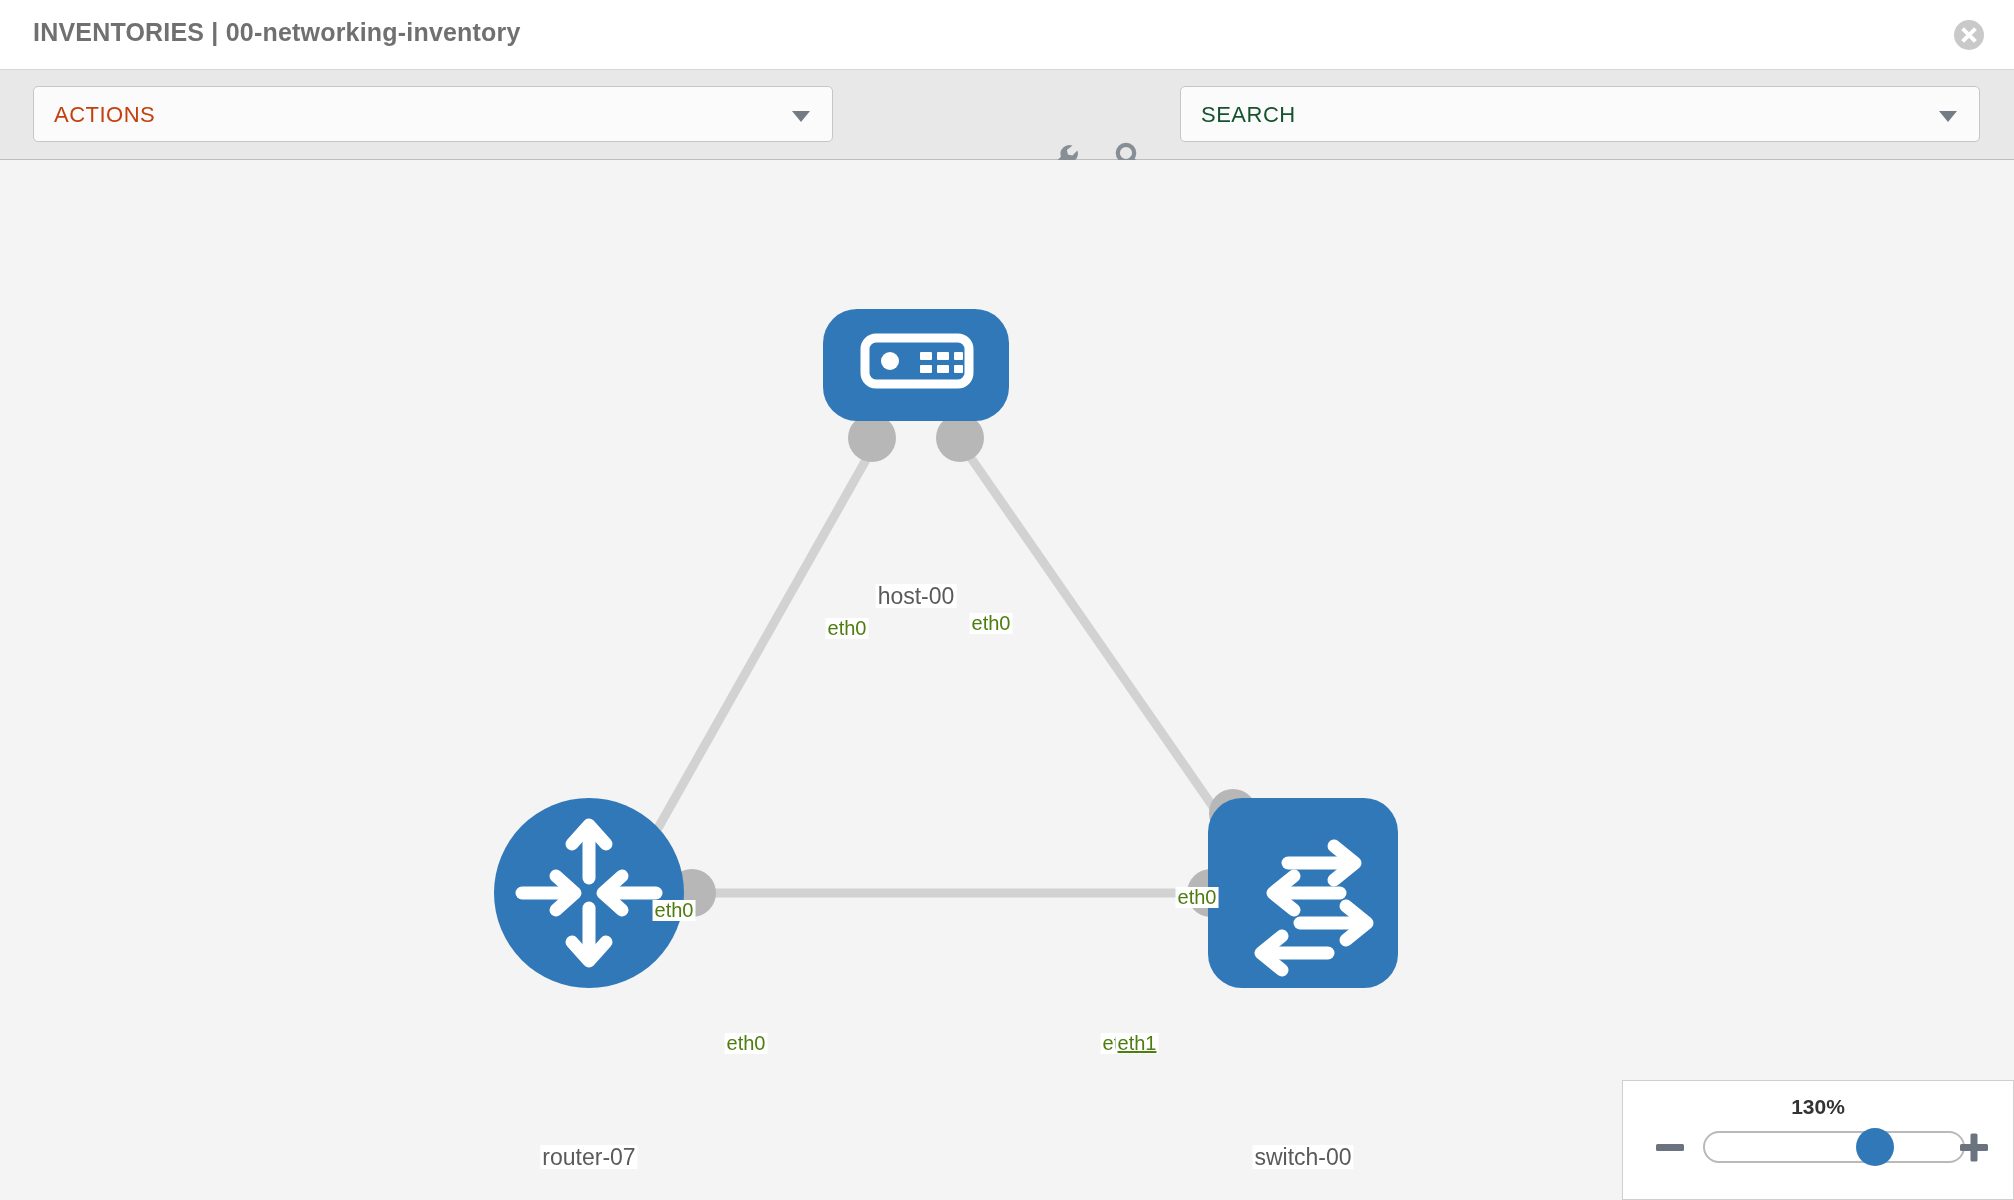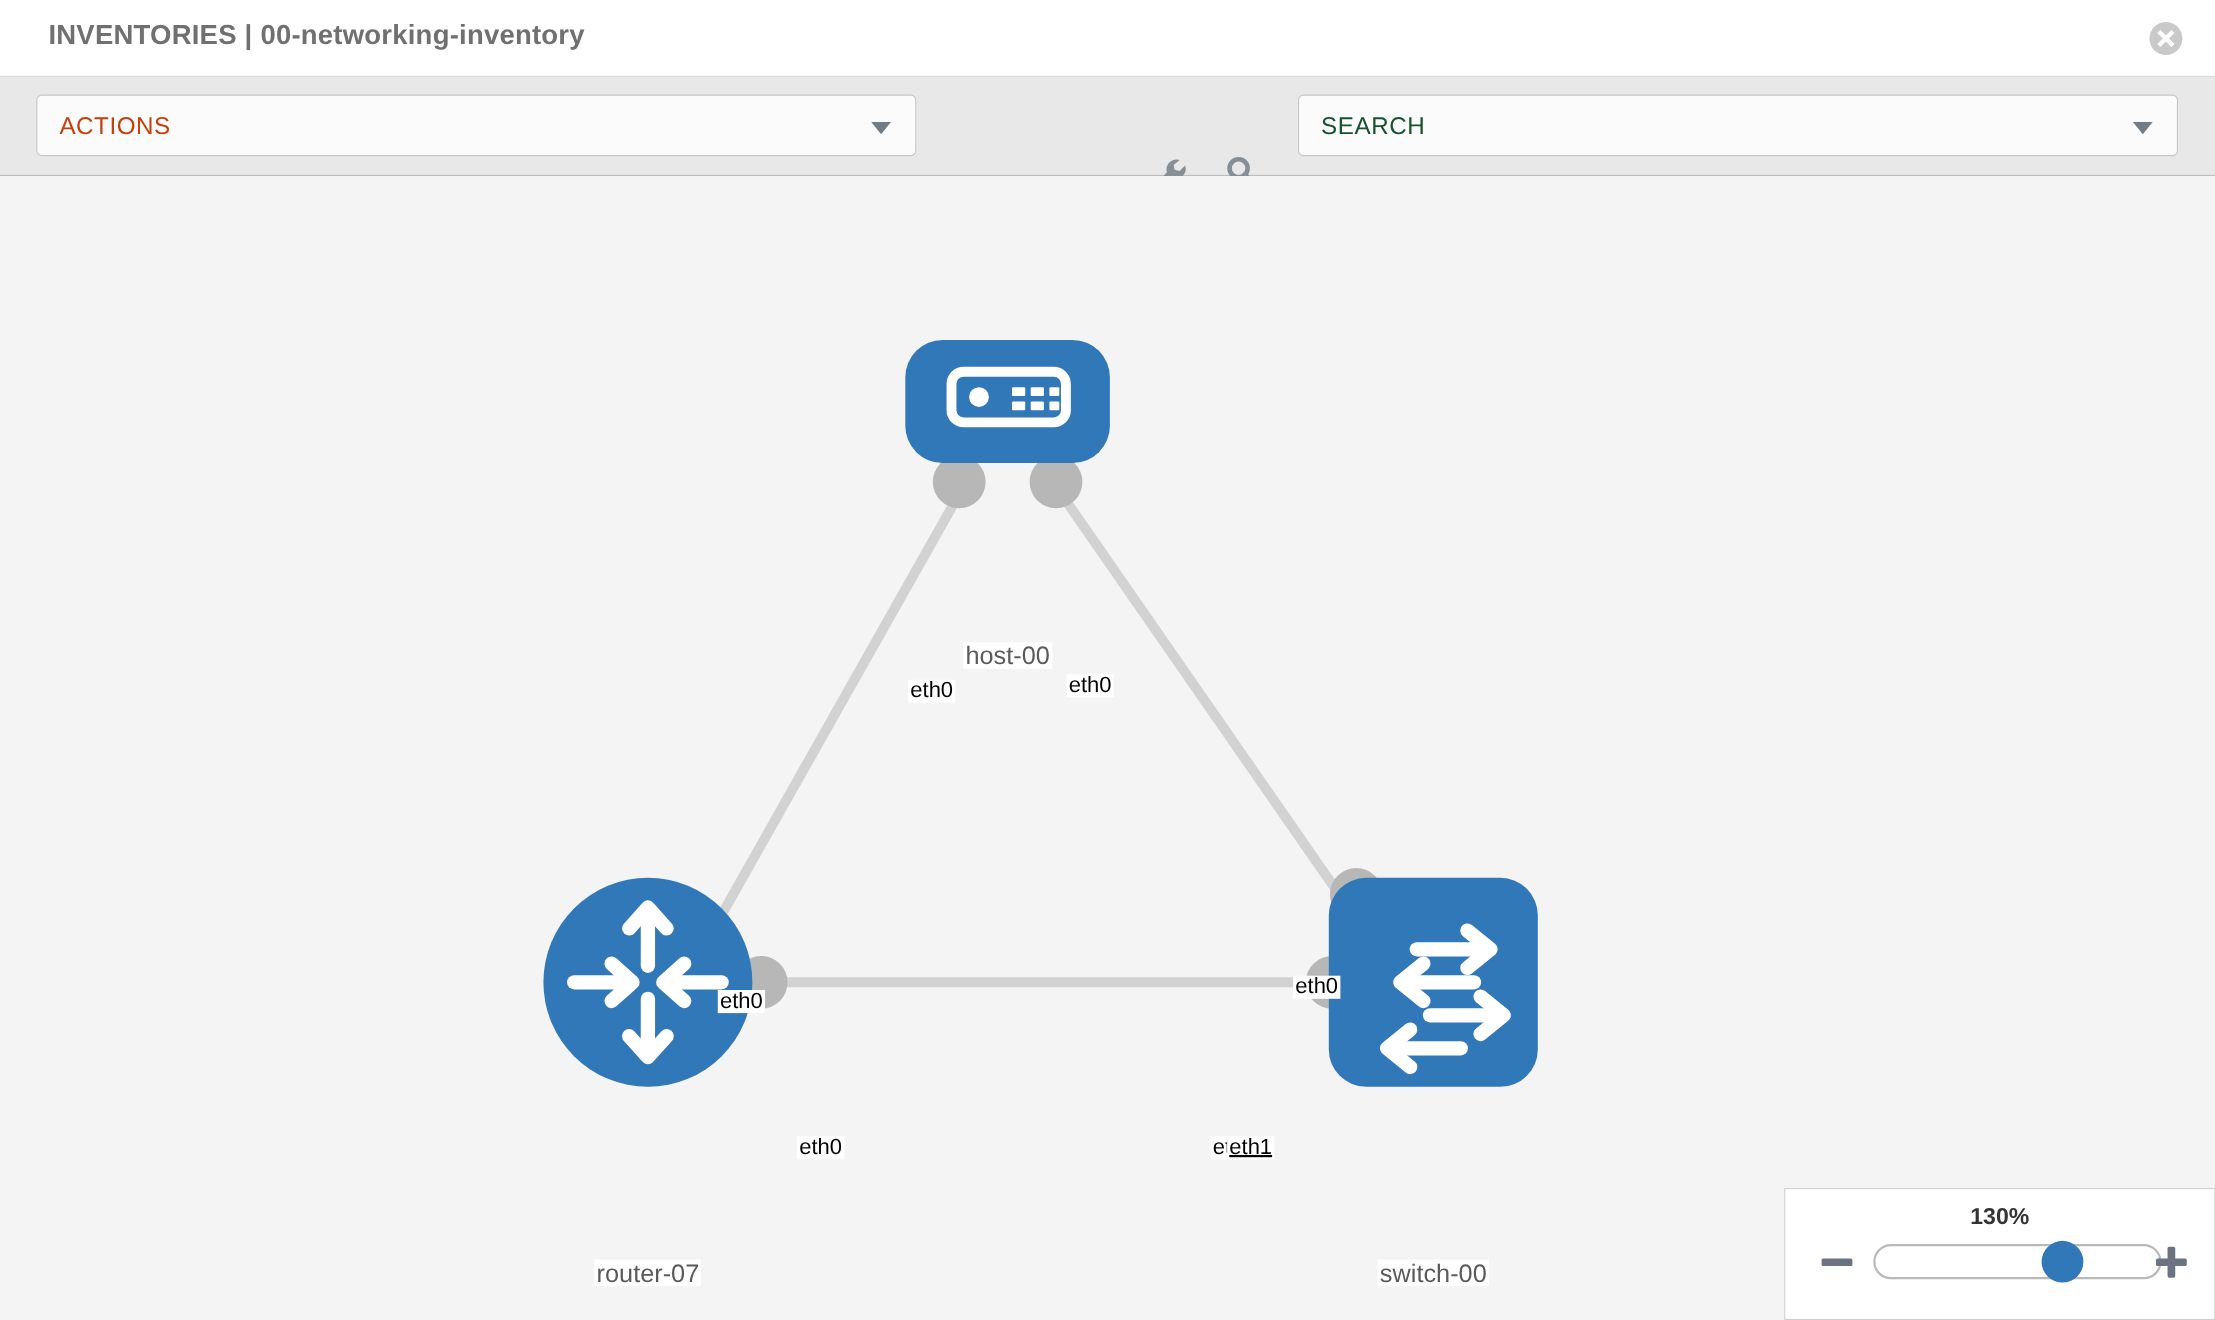--- a/index.html
+++ b/index.html
@@ -12,21 +12,21 @@
   .app { position: relative; width: 2014px; height: 1200px; background: #ffffff; }
 
   
   .header {
     position: absolute; left: 0; top: 0; width: 2014px; height: 70px;
     background: #ffffff; border-bottom: 1px solid #d7d7d7;
   }
   .header-title {
     position: absolute; left: 33px; top: 18px;
     font-size: 25px; font-weight: bold; color: #707070;
-    letter-spacing: .2px; white-space: nowrap; margin-left: 11px;
+    letter-spacing: .2px; white-space: nowrap;
   }
   .close-btn {
     position: absolute; right: 30px; top: 20px;
     width: 30px; height: 30px; border-radius: 50%;
     background: #c9c9c9; cursor: pointer;
   }
   .close-btn svg { display: block; }
 
   
   .toolbar {
@@ -77,21 +77,21 @@
   .topology { position: absolute; left: 0; top: 0; width: 2014px; height: 1040px; }
 
   
   .node-label {
     position: absolute; transform: translateX(-50%);
     font-size: 23px; color: #5a5a5a; background: #ffffff;
     white-space: nowrap; padding: 0 2px; line-height: 1.05;
   }
   .iface-label {
     position: absolute; transform: translateX(-50%);
-    font-size: 20px; color: #000000; background: #ffffff;
+    font-size: 20px; color: #4d7c0f; background: #ffffff;
     white-space: nowrap; padding: 0 2px; line-height: 1.05;
   }
 
   
   .zoom-panel {
     position: absolute; left: 1622px; top: 1080px;
     width: 392px; height: 120px;
     background: #ffffff; border: 1px solid #cfcfcf;
   }
   .zoom-value {

